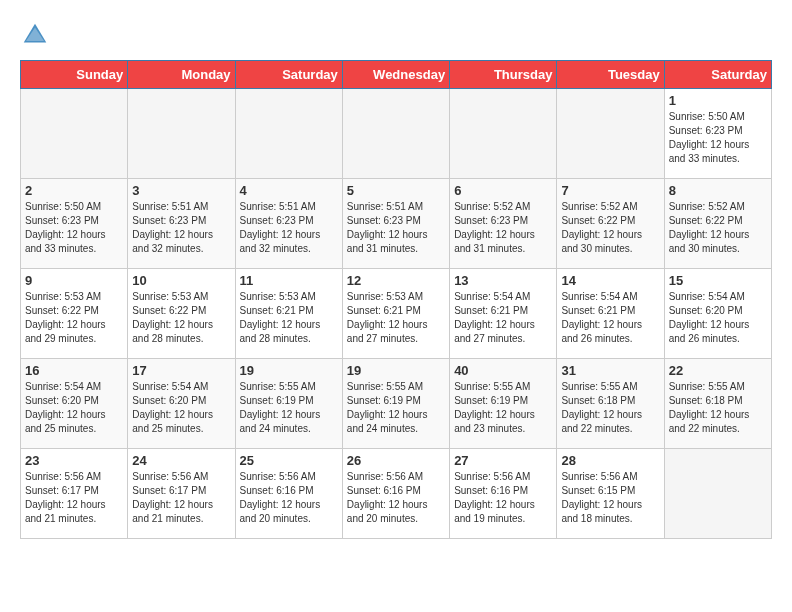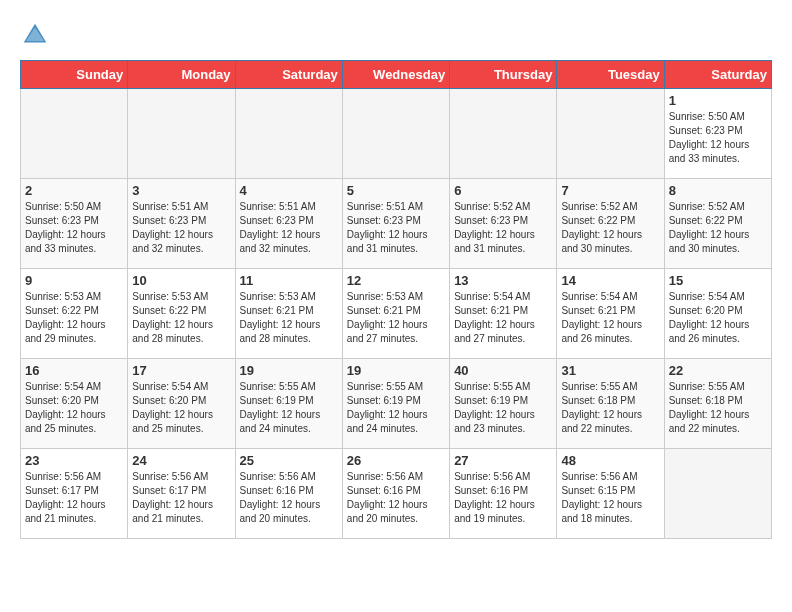--- a/index.html
+++ b/index.html
@@ -325,21 +325,21 @@
 and 20 minutes.</div>
         </td>
         <td>
           <span class="day-number">27</span>
           <div class="day-info" style="white-space: pre-line;">Sunrise: 5:56 AM
 Sunset: 6:16 PM
 Daylight: 12 hours
 and 19 minutes.</div>
         </td>
         <td>
-          <span class="day-number">48</span>
+          <span class="day-number">28</span>
           <div class="day-info" style="white-space: pre-line;">Sunrise: 5:56 AM
 Sunset: 6:15 PM
 Daylight: 12 hours
 and 18 minutes.</div>
         </td>
         <td class="empty-cell"></td>
       </tr>
     </tbody>
 </table>
 

